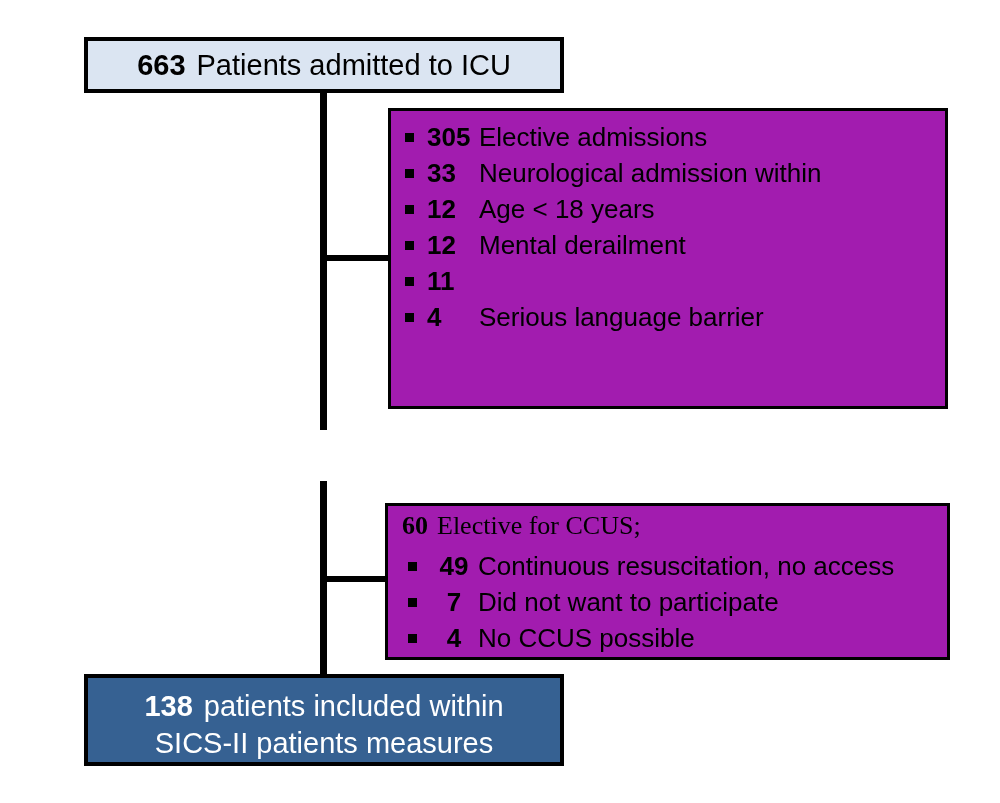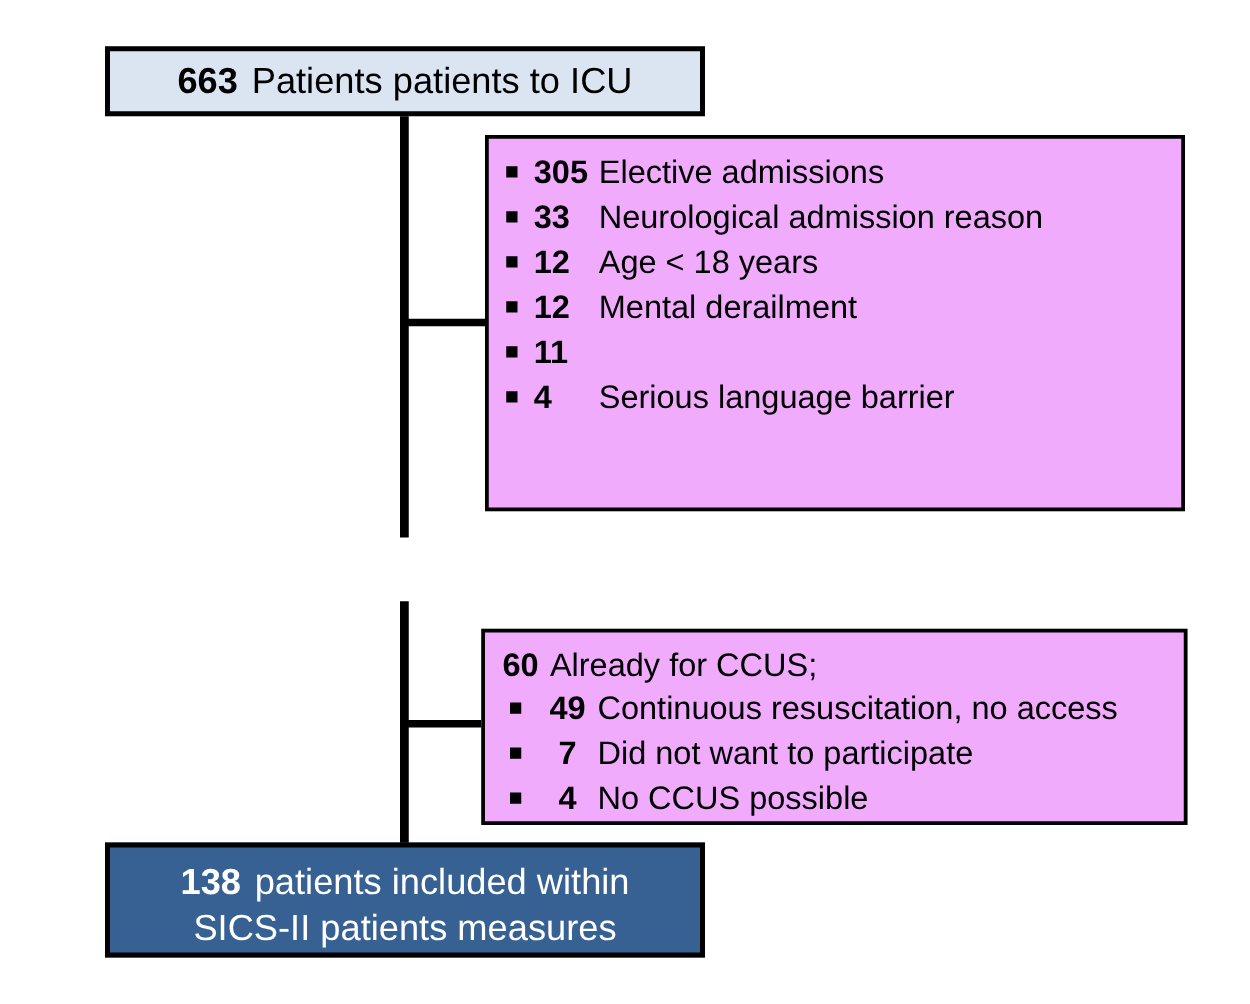--- a/index.html
+++ b/index.html
@@ -31,35 +31,35 @@
     color: #ffffff;
     display: flex; flex-direction: column; align-items: center; justify-content: flex-end;
     font-size: 29px; line-height: 37px;
     text-align: center; white-space: nowrap;
   }
   .num { font-weight: bold; margin-right: 11px; }
 
   
   .excl-box {
     position: absolute;
-    background: #f0abfc;
+    background: #a21caf;
     border: 3px solid #000000;
     font-size: 26px;
   }
   #excl1 { left: 388px; top: 108px; width: 560px; height: 301px; padding: 8px 6px 0 14px; }
   #excl2 { left: 385px; top: 503px; width: 565px; height: 157px; padding: 5px 6px 0 14px; }
 
   .row { display: flex; align-items: center; height: 36px; }
   .row.indent { margin-left: 6px; text-align: center; }
   .bullet { width: 22px; display: flex; align-items: center; }
   .bullet::before { content: ""; display: inline-block; width: 9px; height: 9px; background: #000000; }
   .row .n { width: 52px; font-weight: bold; flex-shrink: 0; }
   #excl2 .row .n { width: 48px; }
   .row .lbl { white-space: nowrap; }
-  .excl-header { display: flex; align-items: flex-end; height: 37px; }
+  .excl-header { display: flex; align-items: flex-start; height: 37px; font-family: Liberation Serif, serif; }
   .excl-header .n { font-weight: bold; margin-right: 9px; }
 
   
   .line { position: absolute; background: #000000; }
   #vline1 { left: 320px; top: 90px;  width: 7px; height: 340px; }
   #hline1 { left: 324px; top: 255px; width: 64px; height: 6px; }
   #vline2 { left: 320px; top: 481px; width: 7px; height: 196px; }
   #hline2 { left: 324px; top: 576px; width: 61px; height: 6px; }
 </style>
 </head>
@@ -67,33 +67,33 @@
 
 <div class="canvas">
 
   <div class="line" id="vline1"></div>
   <div class="line" id="hline1"></div>
   <div class="line" id="vline2"></div>
   <div class="line" id="hline2"></div>
 
   <div class="stage-box" id="box-top">
     <span class="num">663</span>
-    <span>Patients patients to ICU</span>
+    <span>Patients admitted to ICU</span>
   </div>
 
   <div class="excl-box" id="excl1">
     <div class="row">
       <span class="bullet"></span>
       <span class="n">305</span>
       <span class="lbl">Elective admissions</span>
     </div>
     <div class="row">
       <span class="bullet"></span>
       <span class="n">33</span>
-      <span class="lbl">Neurological admission reason</span>
+      <span class="lbl">Neurological admission within</span>
     </div>
     <div class="row">
       <span class="bullet"></span>
       <span class="n">12</span>
       <span class="lbl">Age &lt; 18 years</span>
     </div>
     <div class="row">
       <span class="bullet"></span>
       <span class="n">12</span>
       <span class="lbl">Mental derailment</span>
@@ -106,21 +106,21 @@
       <span class="bullet"></span>
       <span class="n">4</span>
       <span class="lbl">Serious language barrier</span>
     </div>
   </div>
 
 
   <div class="excl-box" id="excl2">
     <div class="excl-header">
       <span class="n">60</span>
-      <span class="lbl">Already for CCUS;</span>
+      <span class="lbl">Elective for CCUS;</span>
     </div>
     <div class="row indent">
       <span class="bullet"></span>
       <span class="n">49</span>
       <span class="lbl">Continuous resuscitation, no access</span>
     </div>
     <div class="row indent">
       <span class="bullet"></span>
       <span class="n">7</span>
       <span class="lbl">Did not want to participate</span>

